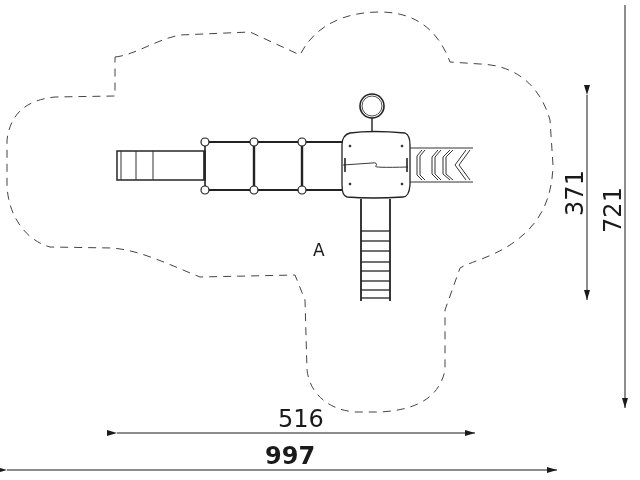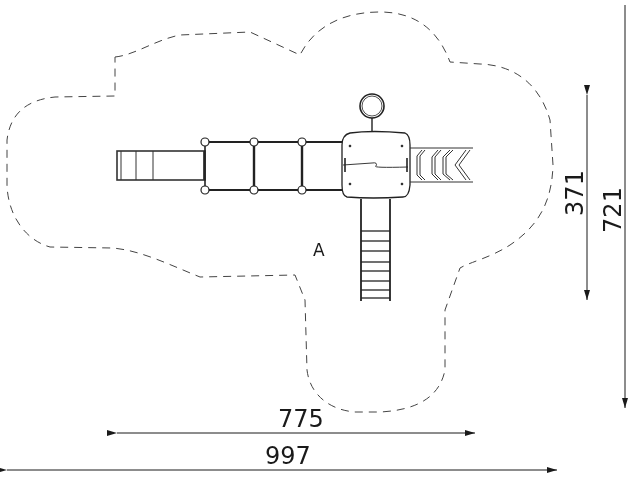--- a/index.html
+++ b/index.html
@@ -98,17 +98,17 @@
 
   <line x1="117" y1="433" x2="475" y2="433" stroke="#1a1a1a" stroke-width="1" marker-start="url(#arr)" marker-end="url(#arr)"></line>
   <line x1="7" y1="470" x2="557" y2="470" stroke="#1a1a1a" stroke-width="1" marker-start="url(#arr)" marker-end="url(#arr)"></line>
 
   <line x1="587" y1="95" x2="587" y2="300" stroke="#1a1a1a" stroke-width="1" marker-start="url(#arr)" marker-end="url(#arr)"></line>
   <line x1="625" y1="5" x2="625" y2="408" stroke="#1a1a1a" stroke-width="1" marker-end="url(#arr)"></line>
 </svg>
 
 <div class="area-label" style="left:313px; top:242px;">A</div>
 
-<div class="dim-label" style="left:278px; top:407px;">775</div>
-<div class="dim-label" style="left:265px; top:444px;">997</div>
+<div class="dim-label" style="left:278px; top:407px;">516</div>
+<div class="dim-label" style="left:265px; top:444px;font-weight:bold;">997</div>
 
 <div class="dim-label v" style="left:552px; top:181px;">371</div>
 <div class="dim-label v" style="left:590px; top:198px;">721</div>
 
 </body></html>

